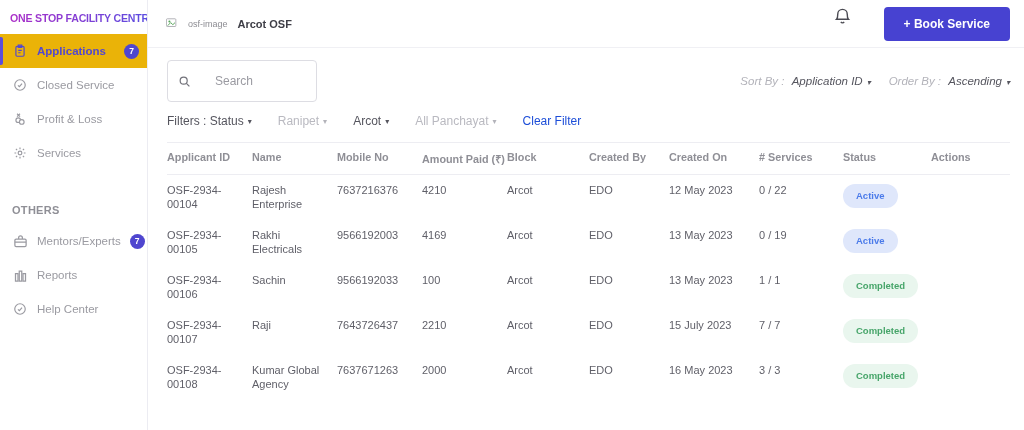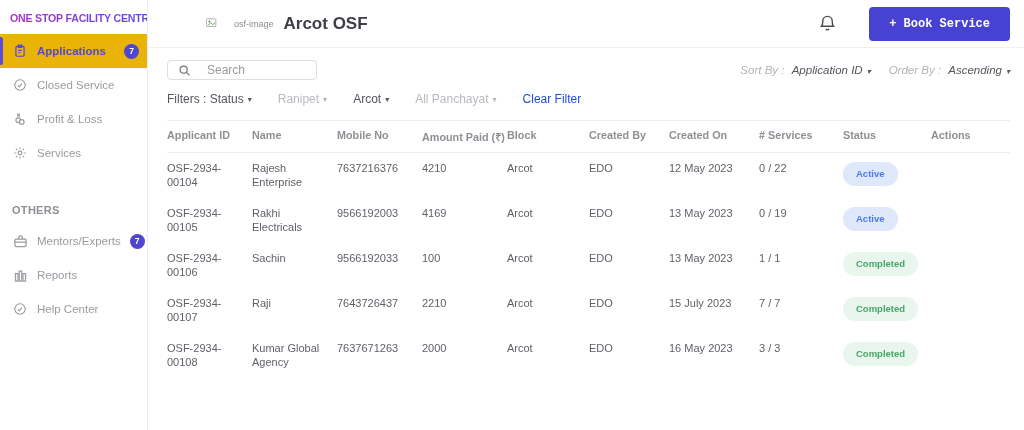--- a/index.html
+++ b/index.html
@@ -16,32 +16,32 @@
   .nav-item .ico { width:16px; height:16px; display:flex; align-items:center; justify-content:center; flex:0 0 16px; }
   .nav-item.active { background:#eab308; color:#5348cf; font-weight:bold; }
   .nav-item.active::before { content:""; position:absolute; left:0; top:3px; bottom:3px; width:3px; background:#5b4ddb; border-radius:0 2px 2px 0; }
   .count-badge { margin-left:auto; background:#4f46cf; color:#fff; min-width:15px; height:15px; border-radius:50%;
     font-size:8.5px; font-weight:bold; display:flex; align-items:center; justify-content:center; }
   .section-label { margin-top:26px; padding:8px 12px; font-size:11px; font-weight:bold; color:#8f8f96; letter-spacing:.3px; }
 
   
   .main { flex:1; display:flex; flex-direction:column; min-width:0; }
   .topbar { height:48px; flex:0 0 48px; display:flex; align-items:center; padding:0 14px 0 18px; border-bottom:1px solid #f0f0f4; }
-  .logo-broken { display:flex; align-items:center; gap:16px; color:#8d8d93; font-size:9px;margin-left:40px; }
-  .osf-title { margin-left:10px; font-size:17px; font-weight:bold; color:#3e3e46; }
-  .topbar-right { margin-left:auto; display:flex; align-items:center; gap:32px;font-family:Liberation Mono, monospace; }
+  .logo-broken { display:flex; align-items:center; gap:10px; color:#8d8d93; font-size:9px; }
+  .osf-title { margin-left:10px; font-size:11px; font-weight:bold; color:#3e3e46; }
+  .topbar-right { margin-left:auto; display:flex; align-items:flex-start; gap:32px; }
   .book-btn { background:#4742d1; color:#fff; border:none; border-radius:4px; font-weight:bold;
     font-size:12px; padding:10px 20px; cursor:pointer; font-family:inherit; }
 
   .content { padding:12px 14px 0 19px; flex:1; }
   .page-heading { font-size:19px; font-weight:bold; color:#3f3f4a; margin:6px 0 16px; }
 
   .controls-row { display:flex; align-items:center; }
-  .search-box { width:150px; height:20px; border:1px solid #dddde3; border-radius:4px;
-    display:flex; align-items:center; gap:16px; padding:0 10px; }
+  .search-box { width:150px; height:42px; border:1px solid #dddde3; border-radius:4px;
+    display:flex; align-items:center; gap:24px; padding:0 10px; }
   .search-box input { border:none; outline:none; width:100%; font-size:12px; color:#555; font-family:inherit; }
   .search-box input::placeholder { color:#9a9aa1; }
   .sort-area { margin-left:auto; display:flex; align-items:center; gap:18px; font-size:11.5px;font-style:italic; }
   .muted-label { color:#b3b3ba; }
   .sort-value { color:#55555e; font-weight:500; margin-left:4px; }
   .caret { font-size:8px; color:#55555e; margin-left:4px; }
   .caret.gray { color:#b3b3ba; }
 
   .filters-row { display:flex; align-items:center; gap:26px; margin-top:12px; font-size:12px; color:#55555e; }
   .filter-item { display:flex; align-items:center; cursor:pointer; }

